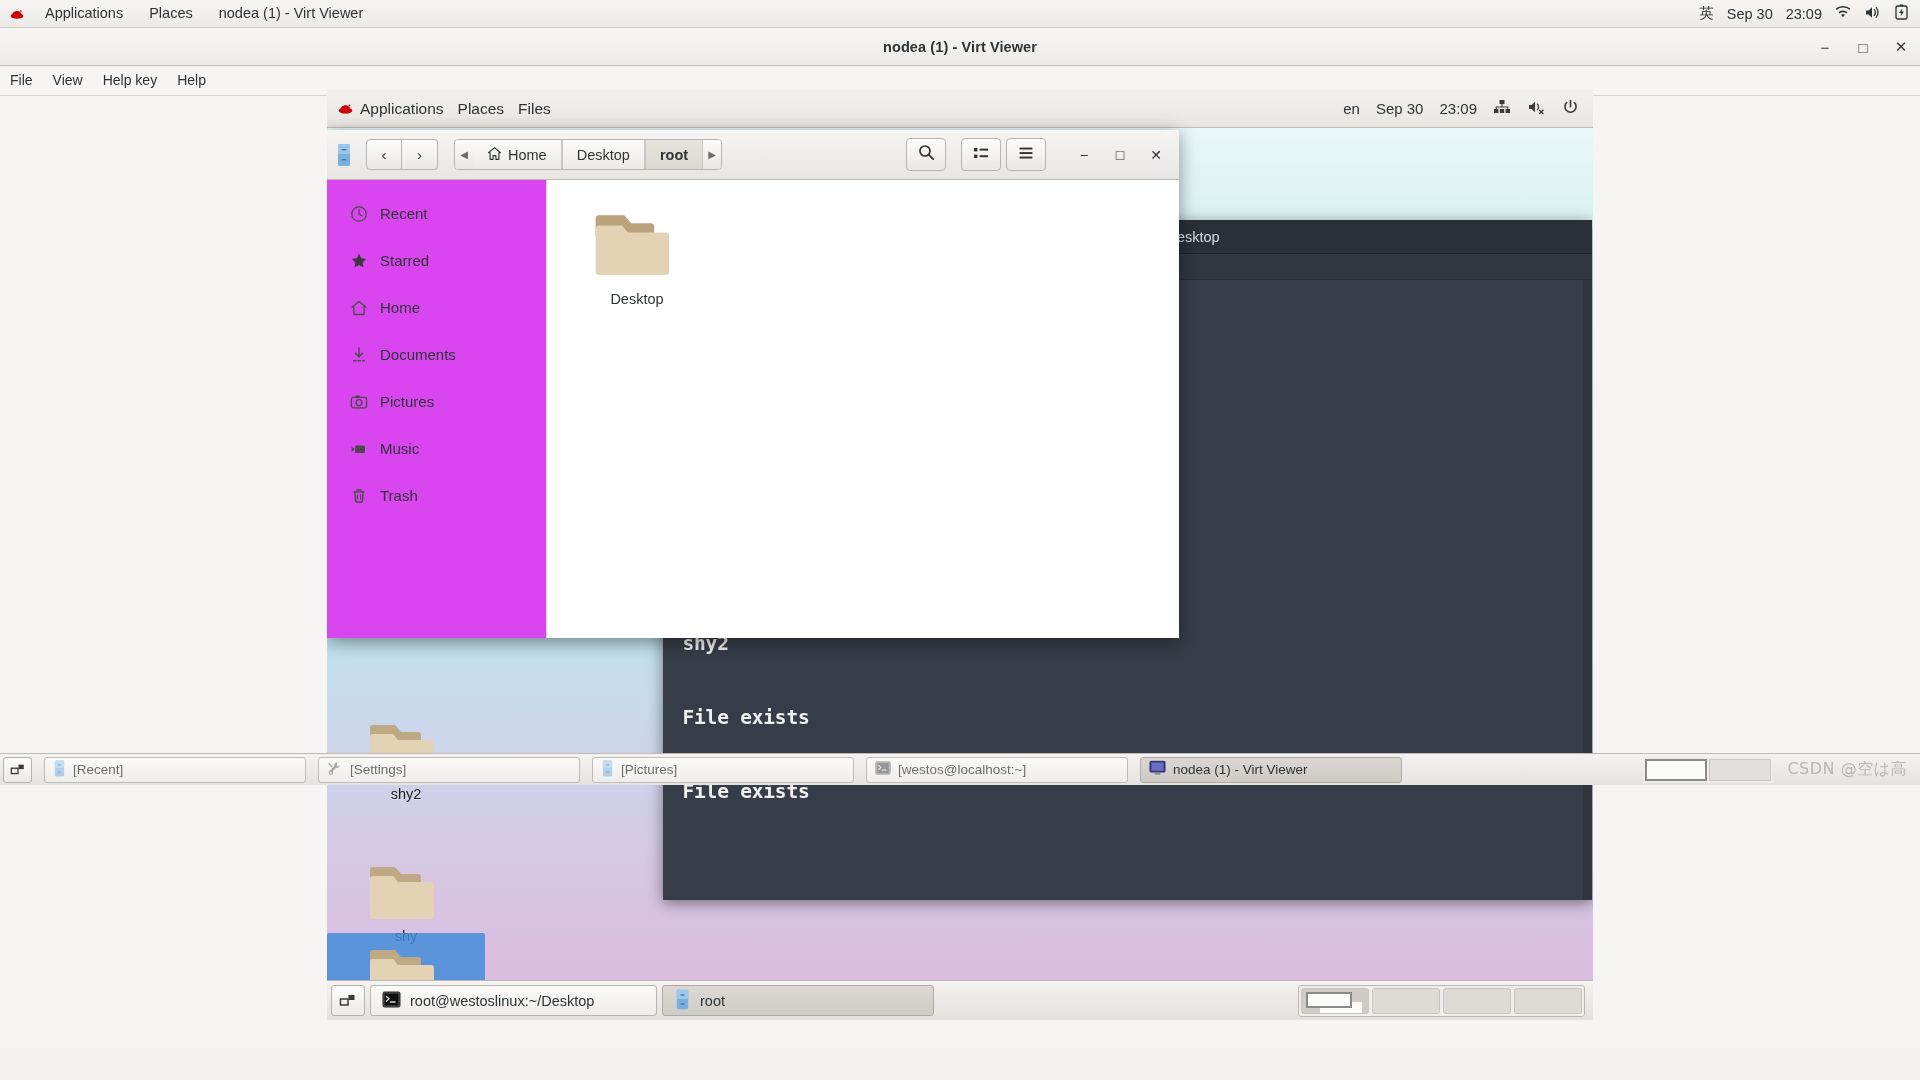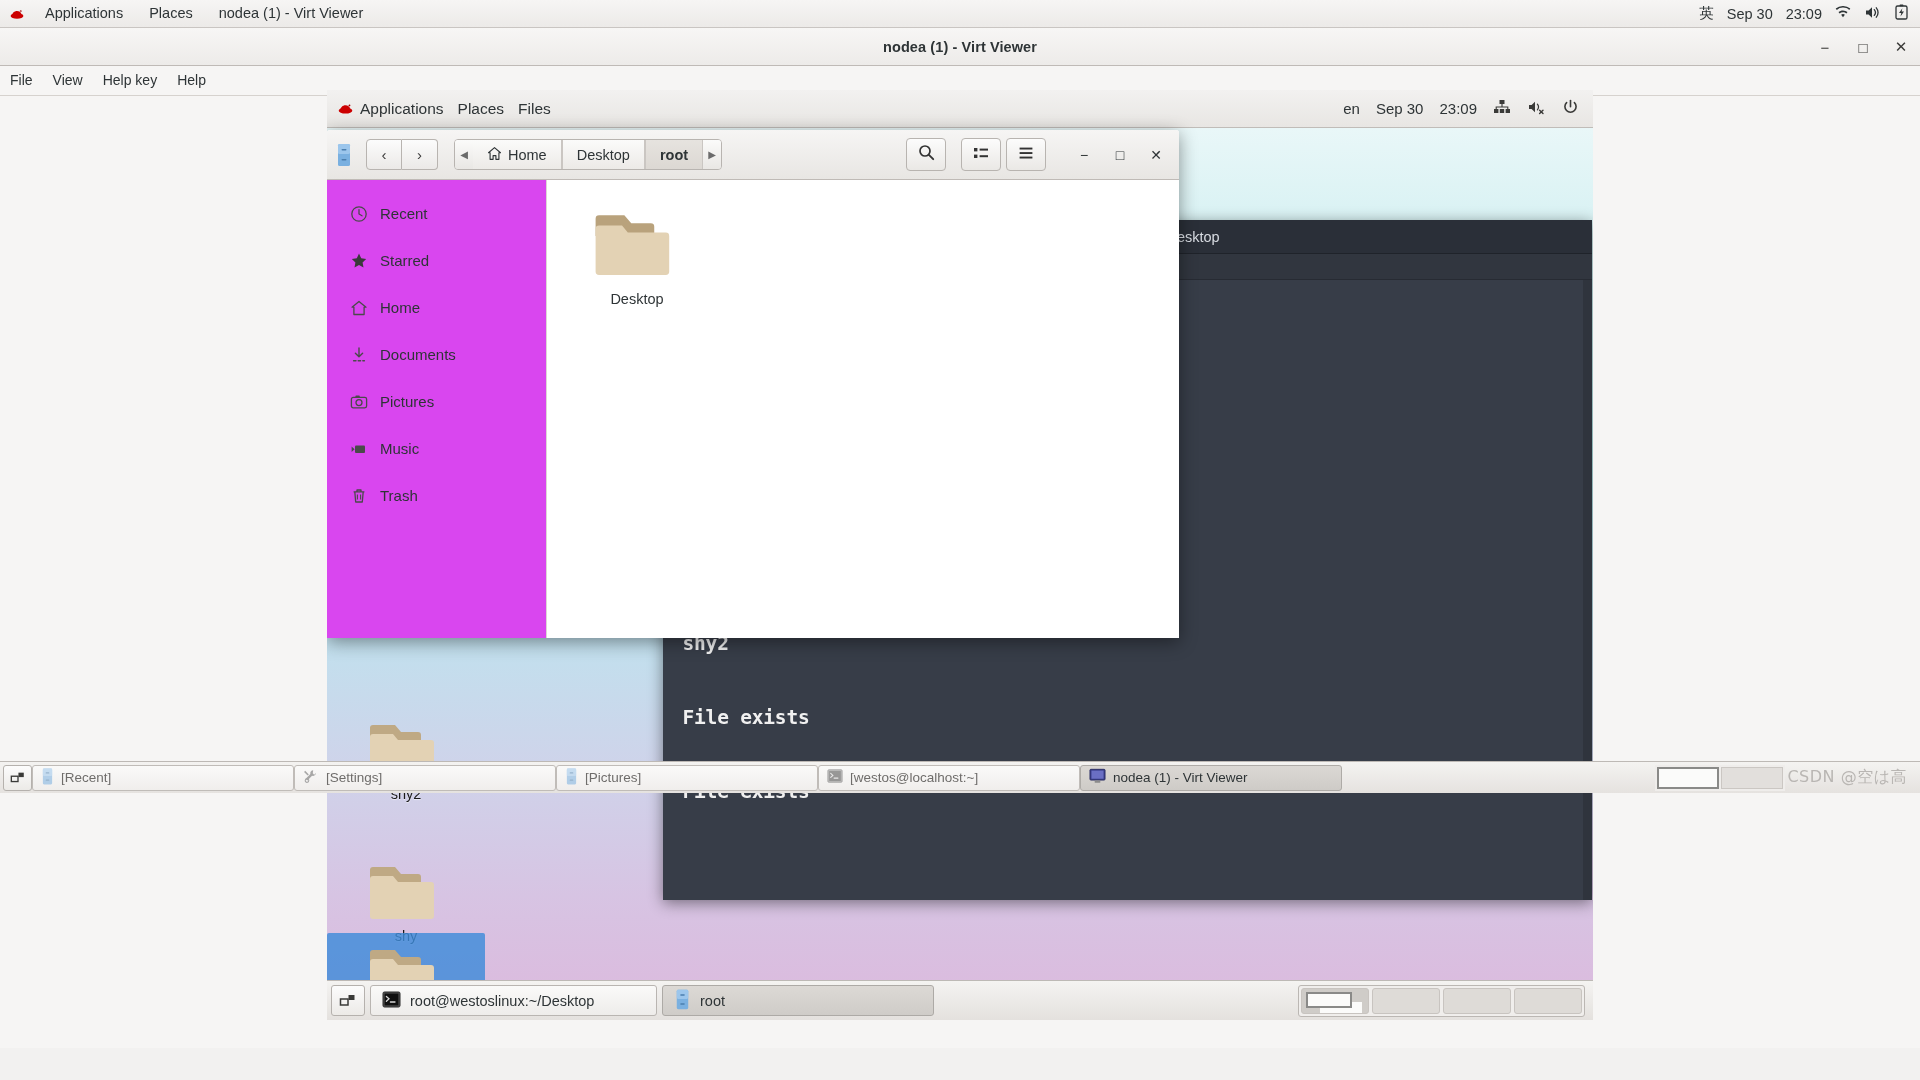--- a/index.html
+++ b/index.html
@@ -202,24 +202,24 @@
     display: flex; align-items: center; height: 32px; gap: 3px; padding: 2px;
     border: 1px solid #bbb7b3; border-radius: 3px; background: #f0eeec; margin-right: 4px;
   }
   .ws { width: 68px; height: 26px; background: #dedbd7; border: 1px solid #c8c4c0; border-radius: 3px; position: relative; }
   .ws.current { background: #cfccc8; }
   .ws .miniwin { position: absolute; left: 4px; top: 3px; width: 46px; height: 16px; background: #fbfbfa; border: 2px solid #8a8a88; }
   .ws .miniwin2 { position: absolute; left: 18px; top: 13px; width: 42px; height: 11px; background: #fbfbfa; }
 
   
   .host-taskbar {
-    position: absolute; left: 0; bottom: 0; width: 1920px; height: 32px;
+    position: absolute; left: 0; bottom: 8px; width: 1920px; height: 32px;
     background: linear-gradient(to bottom, #f4f3f1 0%, #e5e2df 100%);
     border-top: 1px solid #bdb9b5;
-    display: flex; align-items: center; padding: 0 3px; gap: 0;
+    display: flex; align-items: center; padding: 0 3px; gap: 12px;
   }
   .ht-showdesk {
     width: 29px; height: 26px; border: 1px solid #b5b1ad; border-radius: 3px;
     background: linear-gradient(to bottom,#fcfcfc,#eceae7);
     display: flex; align-items: center; justify-content: center;
   }
   .ht-task {
     height: 26px; display: flex; align-items: center; gap: 7px; padding: 0 8px;
     border: 1px solid #c0bcb8; border-radius: 3px; font-size: 13.5px; color: #6f6d6b;
     background: linear-gradient(to bottom,#fafaf9,#f0eeec); white-space: nowrap;

